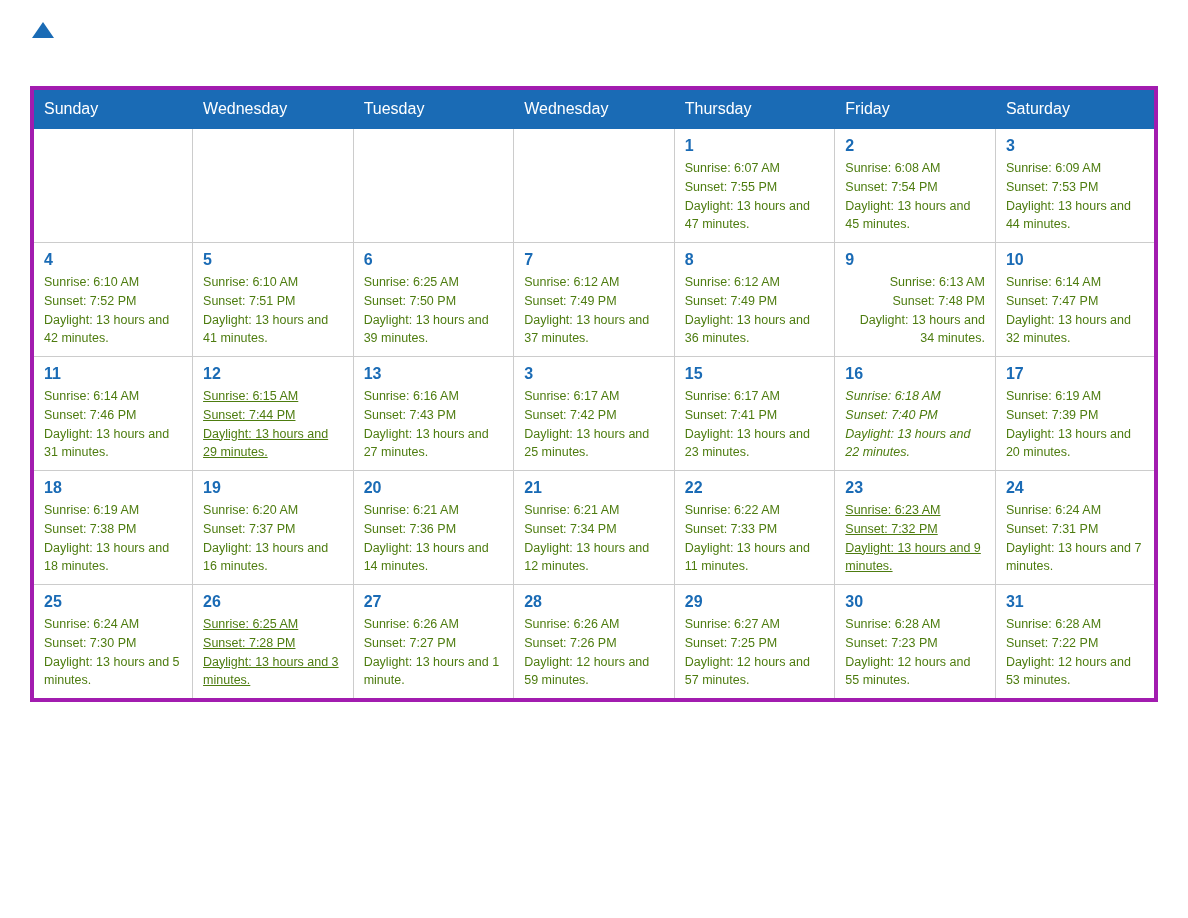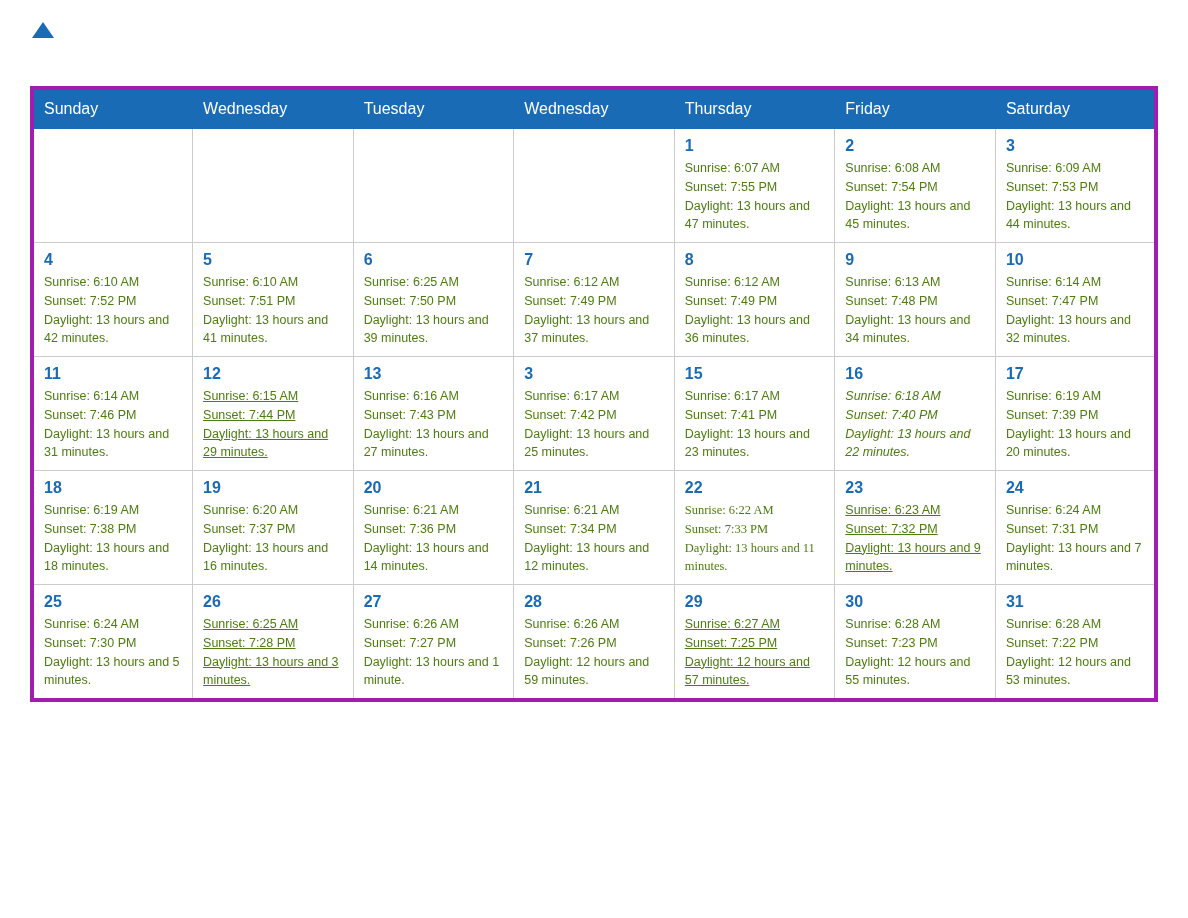--- a/index.html
+++ b/index.html
@@ -175,21 +175,21 @@
 Daylight: 13 hours and 37 minutes.</div>
         </td>
         <td>
           <span class="day-number">8</span>
           <div class="day-info" style="white-space: pre-line;">Sunrise: 6:12 AM
 Sunset: 7:49 PM
 Daylight: 13 hours and 36 minutes.</div>
         </td>
         <td>
           <span class="day-number">9</span>
-          <div class="day-info" style="white-space: pre-line;">Sunrise: 6:13 AM
+          <div class="day-info" style="white-space: pre-line; text-align: right;">Sunrise: 6:13 AM
 Sunset: 7:48 PM
 Daylight: 13 hours and 34 minutes.</div>
         </td>
         <td>
           <span class="day-number">10</span>
           <div class="day-info" style="white-space: pre-line;">Sunrise: 6:14 AM
 Sunset: 7:47 PM
 Daylight: 13 hours and 32 minutes.</div>
         </td>
       </tr>
@@ -257,21 +257,21 @@
 Daylight: 13 hours and 14 minutes.</div>
         </td>
         <td>
           <span class="day-number">21</span>
           <div class="day-info" style="white-space: pre-line;">Sunrise: 6:21 AM
 Sunset: 7:34 PM
 Daylight: 13 hours and 12 minutes.</div>
         </td>
         <td>
           <span class="day-number">22</span>
-          <div class="day-info" style="white-space: pre-line; font-family: Liberation Serif, serif;">Sunrise: 6:22 AM
+          <div class="day-info" style="white-space: pre-line;">Sunrise: 6:22 AM
 Sunset: 7:33 PM
 Daylight: 13 hours and 11 minutes.</div>
         </td>
         <td>
           <span class="day-number">23</span>
           <div class="day-info" style="white-space: pre-line; text-decoration: underline;">Sunrise: 6:23 AM
 Sunset: 7:32 PM
 Daylight: 13 hours and 9 minutes.</div>
         </td>
         <td>
@@ -301,21 +301,21 @@
 Daylight: 13 hours and 1 minute.</div>
         </td>
         <td>
           <span class="day-number">28</span>
           <div class="day-info" style="white-space: pre-line;">Sunrise: 6:26 AM
 Sunset: 7:26 PM
 Daylight: 12 hours and 59 minutes.</div>
         </td>
         <td>
           <span class="day-number">29</span>
-          <div class="day-info" style="white-space: pre-line; text-decoration: underline;">Sunrise: 6:27 AM
+          <div class="day-info" style="white-space: pre-line;">Sunrise: 6:27 AM
 Sunset: 7:25 PM
 Daylight: 12 hours and 57 minutes.</div>
         </td>
         <td>
           <span class="day-number">30</span>
           <div class="day-info" style="white-space: pre-line;">Sunrise: 6:28 AM
 Sunset: 7:23 PM
 Daylight: 12 hours and 55 minutes.</div>
         </td>
         <td>

